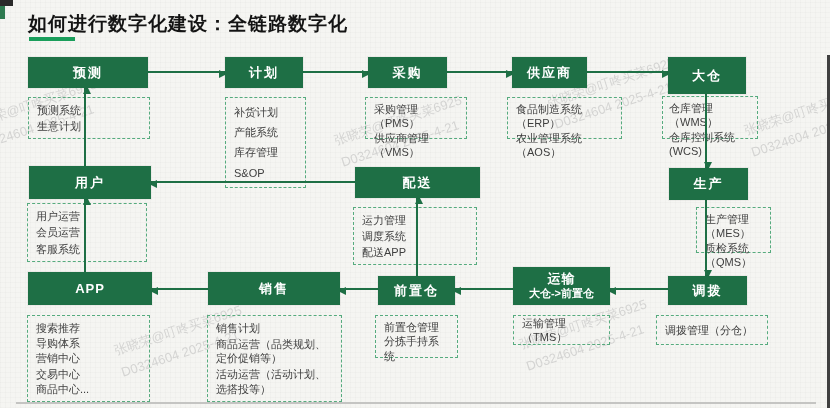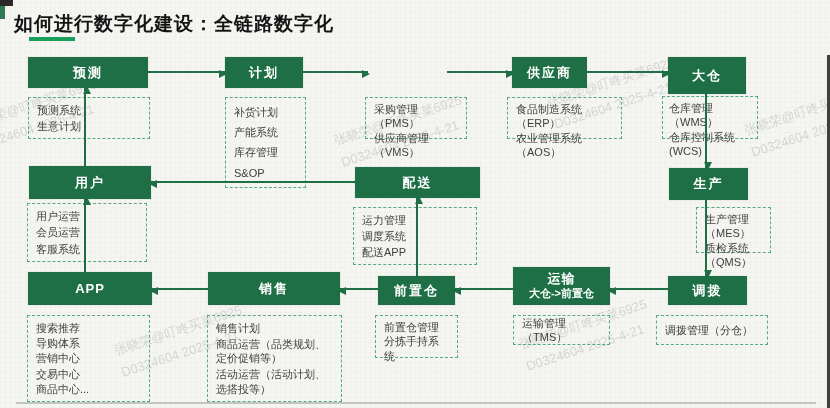--- a/index.html
+++ b/index.html
@@ -8,21 +8,21 @@
     --bg:#f5f5f2;
   }
   html,body{margin:0;padding:0;}
   body{font-family:"Liberation Sans","DejaVu Sans",sans-serif;}
   .slide{
     position:relative;width:830px;height:408px;background:var(--bg);overflow:hidden;
     background-image:
       repeating-linear-gradient(0deg, rgba(120,120,120,0.035) 0 1px, transparent 1px 5px),
       repeating-linear-gradient(90deg, rgba(120,120,120,0.035) 0 1px, transparent 1px 5px);
   }
-  .title{position:absolute;left:14px;top:11px;font-size:19px;font-weight:bold;color:#141414;letter-spacing:1px;z-index:5;}
+  .title{position:absolute;left:28px;top:11px;font-size:19px;font-weight:bold;color:#141414;letter-spacing:1px;z-index:5;}
   .title-underline{position:absolute;left:29px;top:37px;width:46px;height:4px;background:#1a9e5b;z-index:5;}
 
   .node{
     position:absolute;background:var(--g);color:#fff;font-weight:bold;font-size:13px;
     display:flex;align-items:center;justify-content:center;z-index:4;letter-spacing:2px;
     box-shadow:0 0 0 1px rgba(0,0,0,0.04);
   }
   .node.twoline{flex-direction:column;letter-spacing:1px;line-height:1.25;}
   .node.twoline .l2{font-size:11px;letter-spacing:0;text-align:center;}
 
@@ -85,20 +85,23 @@
 
   <div class="title">如何进行数字化建设：全链路数字化</div>
   <div class="title-underline"></div>
 
   <div class="node" style="left:28px;top:57px;width:120px;height:31px;">
       <span>预测</span>
     </div>
   <div class="node" style="left:225px;top:57px;width:78px;height:31px;text-align:right;">
       <span>计划</span>
     </div>
+  <div class="node" style="left:368px;top:57px;width:79px;height:31px;">
+      <span>采购</span>
+    </div>
   <div class="node" style="left:512px;top:57px;width:75px;height:31px;">
       <span>供应商</span>
     </div>
   <div class="node" style="left:668px;top:57px;width:78px;height:37px;">
       <span>大仓</span>
     </div>
 
   <div class="node" style="left:29px;top:166px;width:122px;height:33px;">
       <span>用户</span>
     </div>

